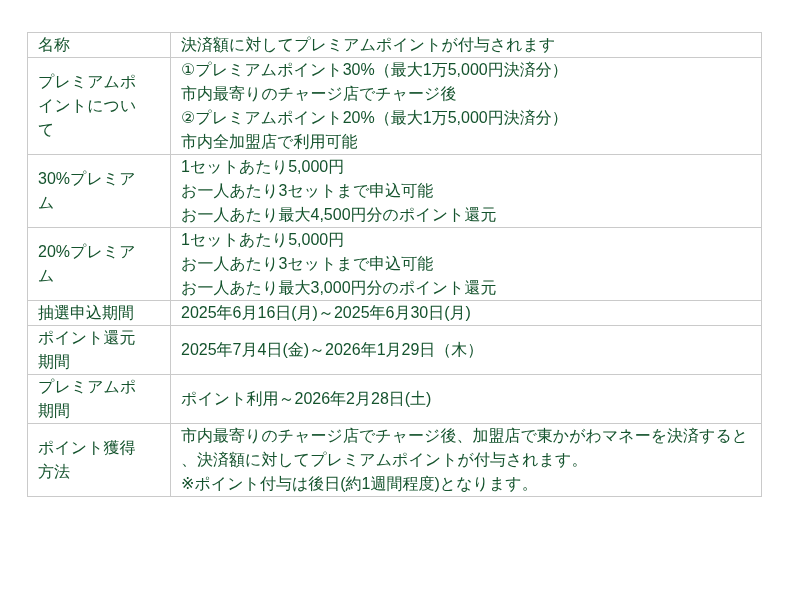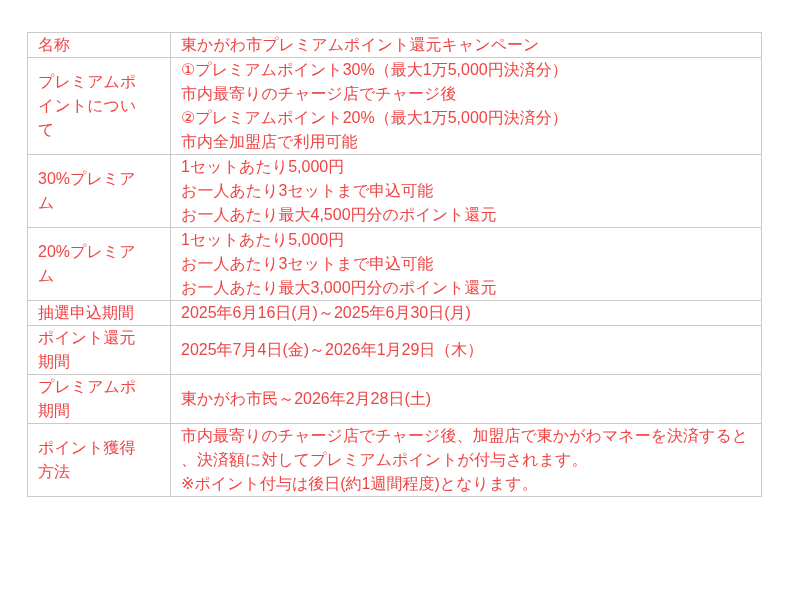--- a/index.html
+++ b/index.html
@@ -26,42 +26,42 @@
     border-collapse: collapse;
     table-layout: fixed;
     width: 735px;
     background: #ffffff;
   }
   table.info-table td {
     border: 1px solid #cacaca;
     padding: 0 10px;
     font-size: 16px;
     line-height: 24px;
-    color: #ef4444;
+    color: #14532d;
     vertical-align: middle;
     white-space: pre-line;
     overflow: hidden;
   }
   td.label-cell {
     width: 122px; 
   }
   td.value-cell {
     width: auto;
   }
 </style>
 </head>
 <body>
 
 <div class="page">
   <div class="table-wrap">
     <table class="info-table">
       <tbody>
         <tr>
           <td class="label-cell">名称</td>
-          <td class="value-cell">東かがわ市プレミアムポイント還元キャンペーン</td>
+          <td class="value-cell">決済額に対してプレミアムポイントが付与されます</td>
         </tr>
         <tr>
           <td class="label-cell">プレミアムポ
 イントについ
 て</td>
           <td class="value-cell">①プレミアムポイント30%（最大1万5,000円決済分）
 市内最寄りのチャージ店でチャージ後
 ②プレミアムポイント20%（最大1万5,000円決済分）
 市内全加盟店で利用可能</td>
         </tr>
@@ -84,21 +84,21 @@
           <td class="value-cell">2025年6月16日(月)～2025年6月30日(月)</td>
         </tr>
         <tr>
           <td class="label-cell">ポイント還元
 期間</td>
           <td class="value-cell">2025年7月4日(金)～2026年1月29日（木）</td>
         </tr>
         <tr>
           <td class="label-cell">プレミアムポ
 期間</td>
-          <td class="value-cell">東かがわ市民～2026年2月28日(土)</td>
+          <td class="value-cell">ポイント利用～2026年2月28日(土)</td>
         </tr>
         <tr>
           <td class="label-cell">ポイント獲得
 方法</td>
           <td class="value-cell">市内最寄りのチャージ店でチャージ後、加盟店で東かがわマネーを決済すると
 、決済額に対してプレミアムポイントが付与されます。
 ※ポイント付与は後日(約1週間程度)となります。</td>
         </tr>
       </tbody>
     </table>

